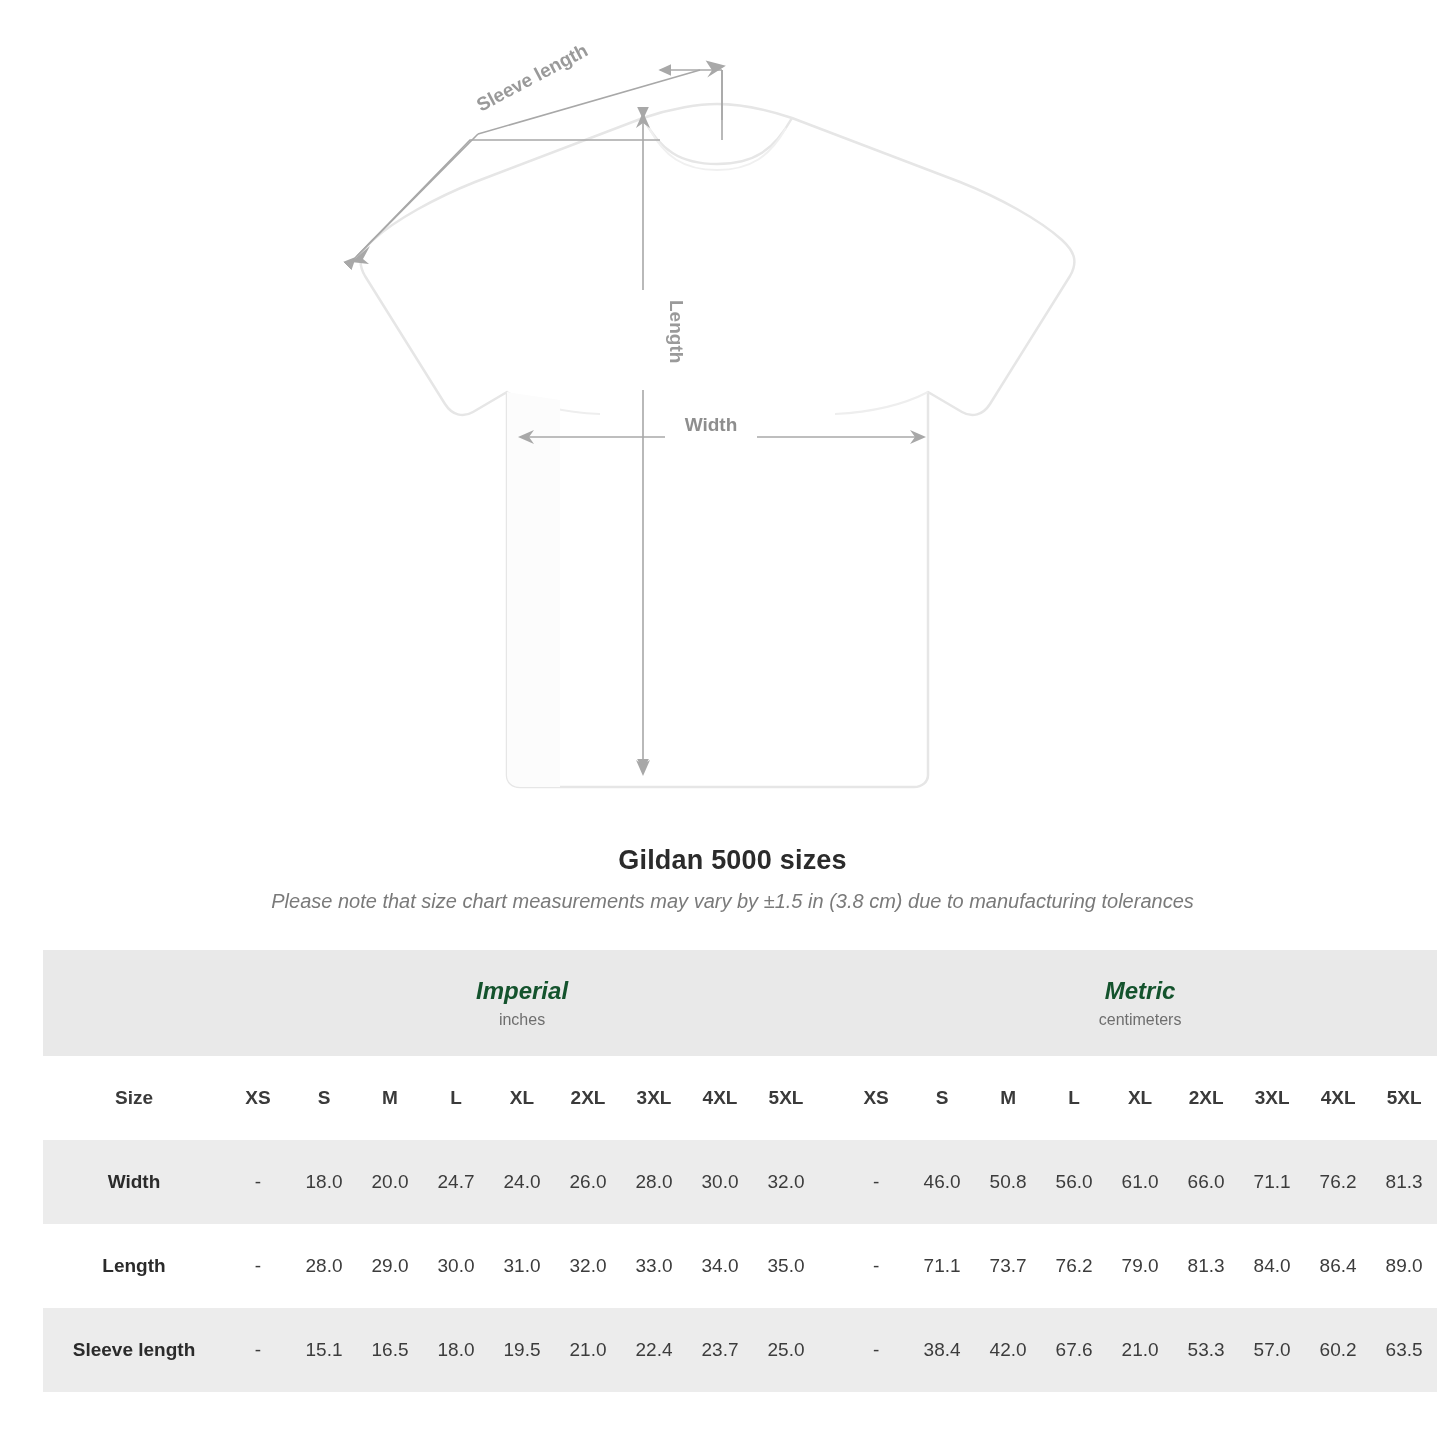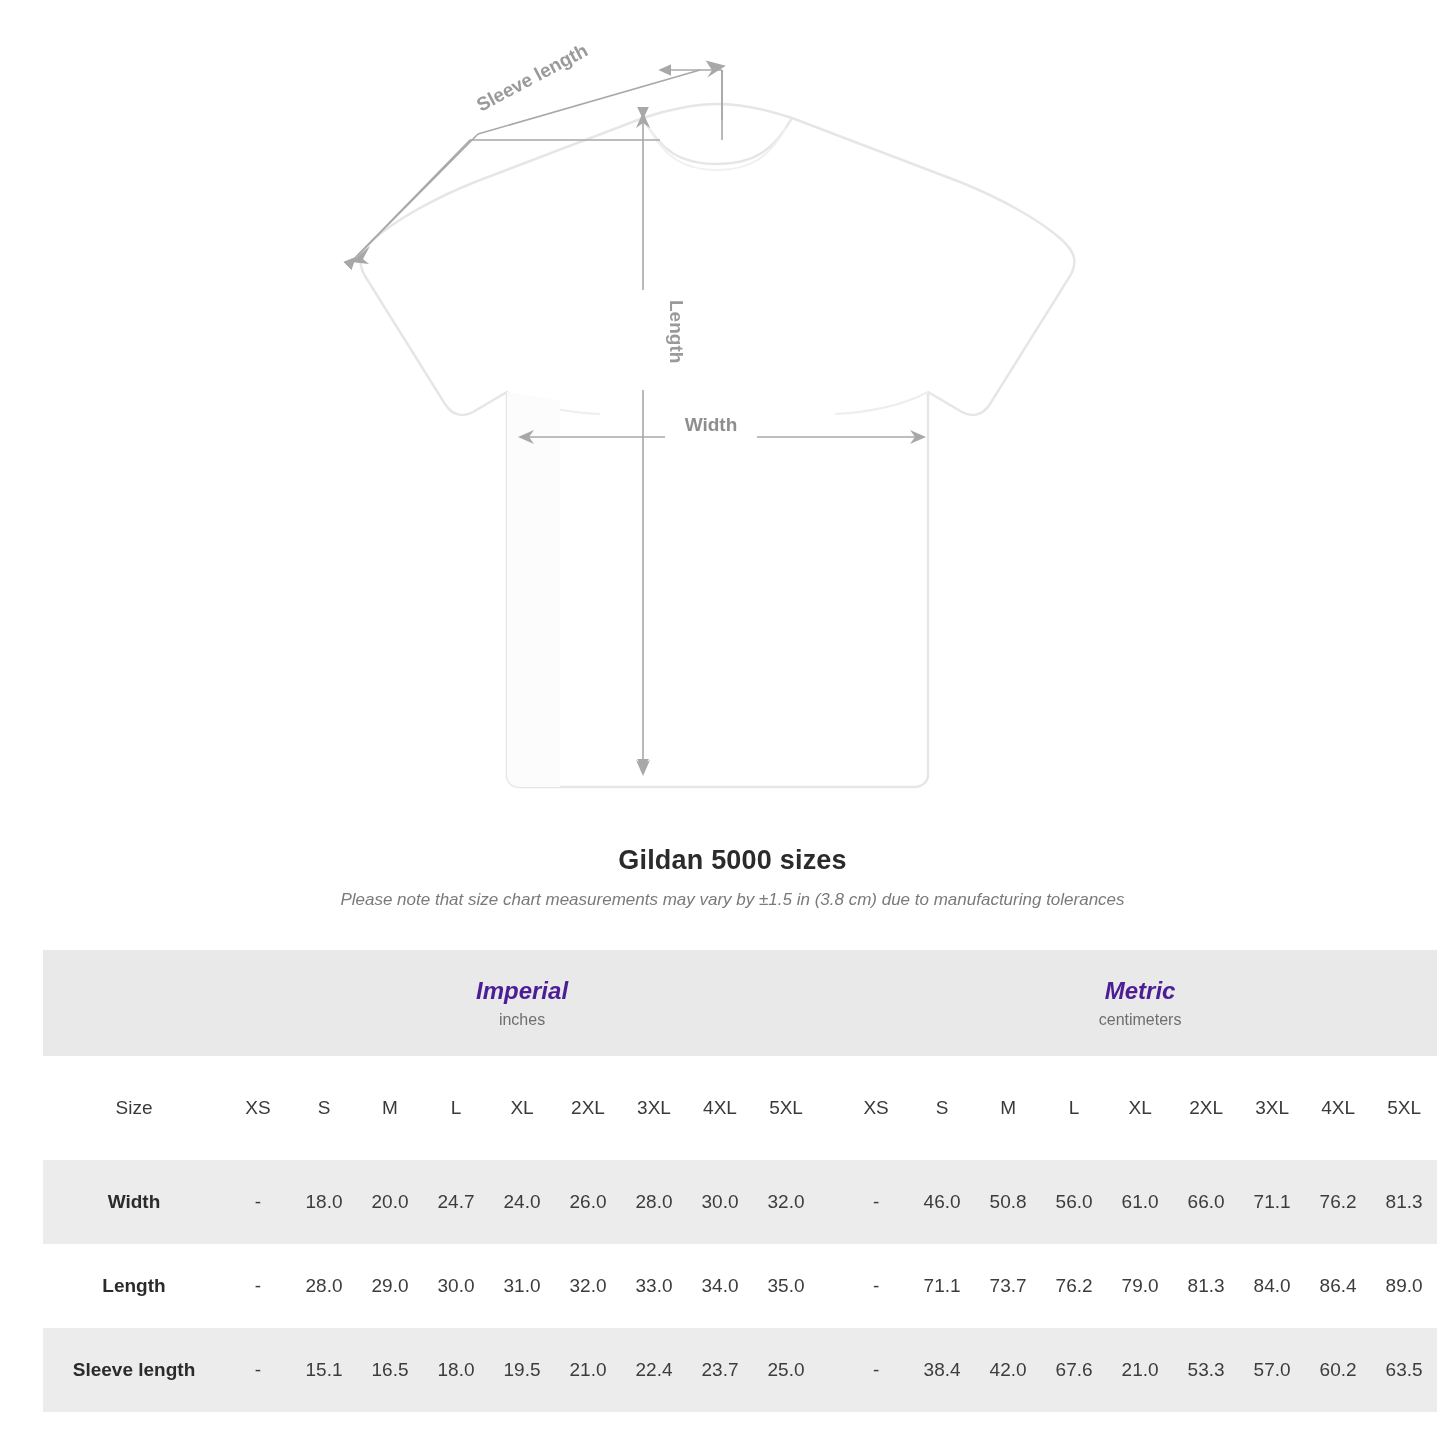--- a/index.html
+++ b/index.html
@@ -39,21 +39,21 @@
     padding-left: 20px;
   }
   .chart-title {
     font-size: 27px;
     font-weight: bold;
     color: #2b2b2b;
     letter-spacing: 0.2px;
   }
   .chart-note {
     margin-top: 14px;
-    font-size: 17px;
+    font-size: 20px;
     font-style: italic;
     color: #7a7a7a;
   }
 
   
   .table-wrap {
     position: absolute;
     left: 43px;
     top: 950px;
     width: 1360px;
@@ -70,38 +70,38 @@
   .unit-head {
     height: 106px;
     background: #e9e9e9;
     text-align: center;
     vertical-align: middle;
   }
   .unit-head .unit-name {
     font-size: 24px;
     font-style: italic;
     font-weight: bold;
-    color: #4c1d95;
+    color: #14532d;
     line-height: 1.2;
   }
   .unit-head .unit-sub {
     font-size: 16px;
     color: #6e6e6e;
     margin-top: 6px;
   }
   .spacer-col { width: 24px; background: #ffffff; }
 
   tr.row-head td {
-    height: 104px;
+    height: 84px;
     background: #ffffff;
     text-align: center;
     vertical-align: middle;
     font-size: 19px;
     color: #3a3a3a;
-    font-weight: normal;
+    font-weight: bold;
   }
   tr.row-head td.label-cell { font-size: 19px; }
 
   tr.row-alt td {
     background: #ececec;
   }
   tr.data-row td {
     height: 84px;
     text-align: center;
     vertical-align: middle;

